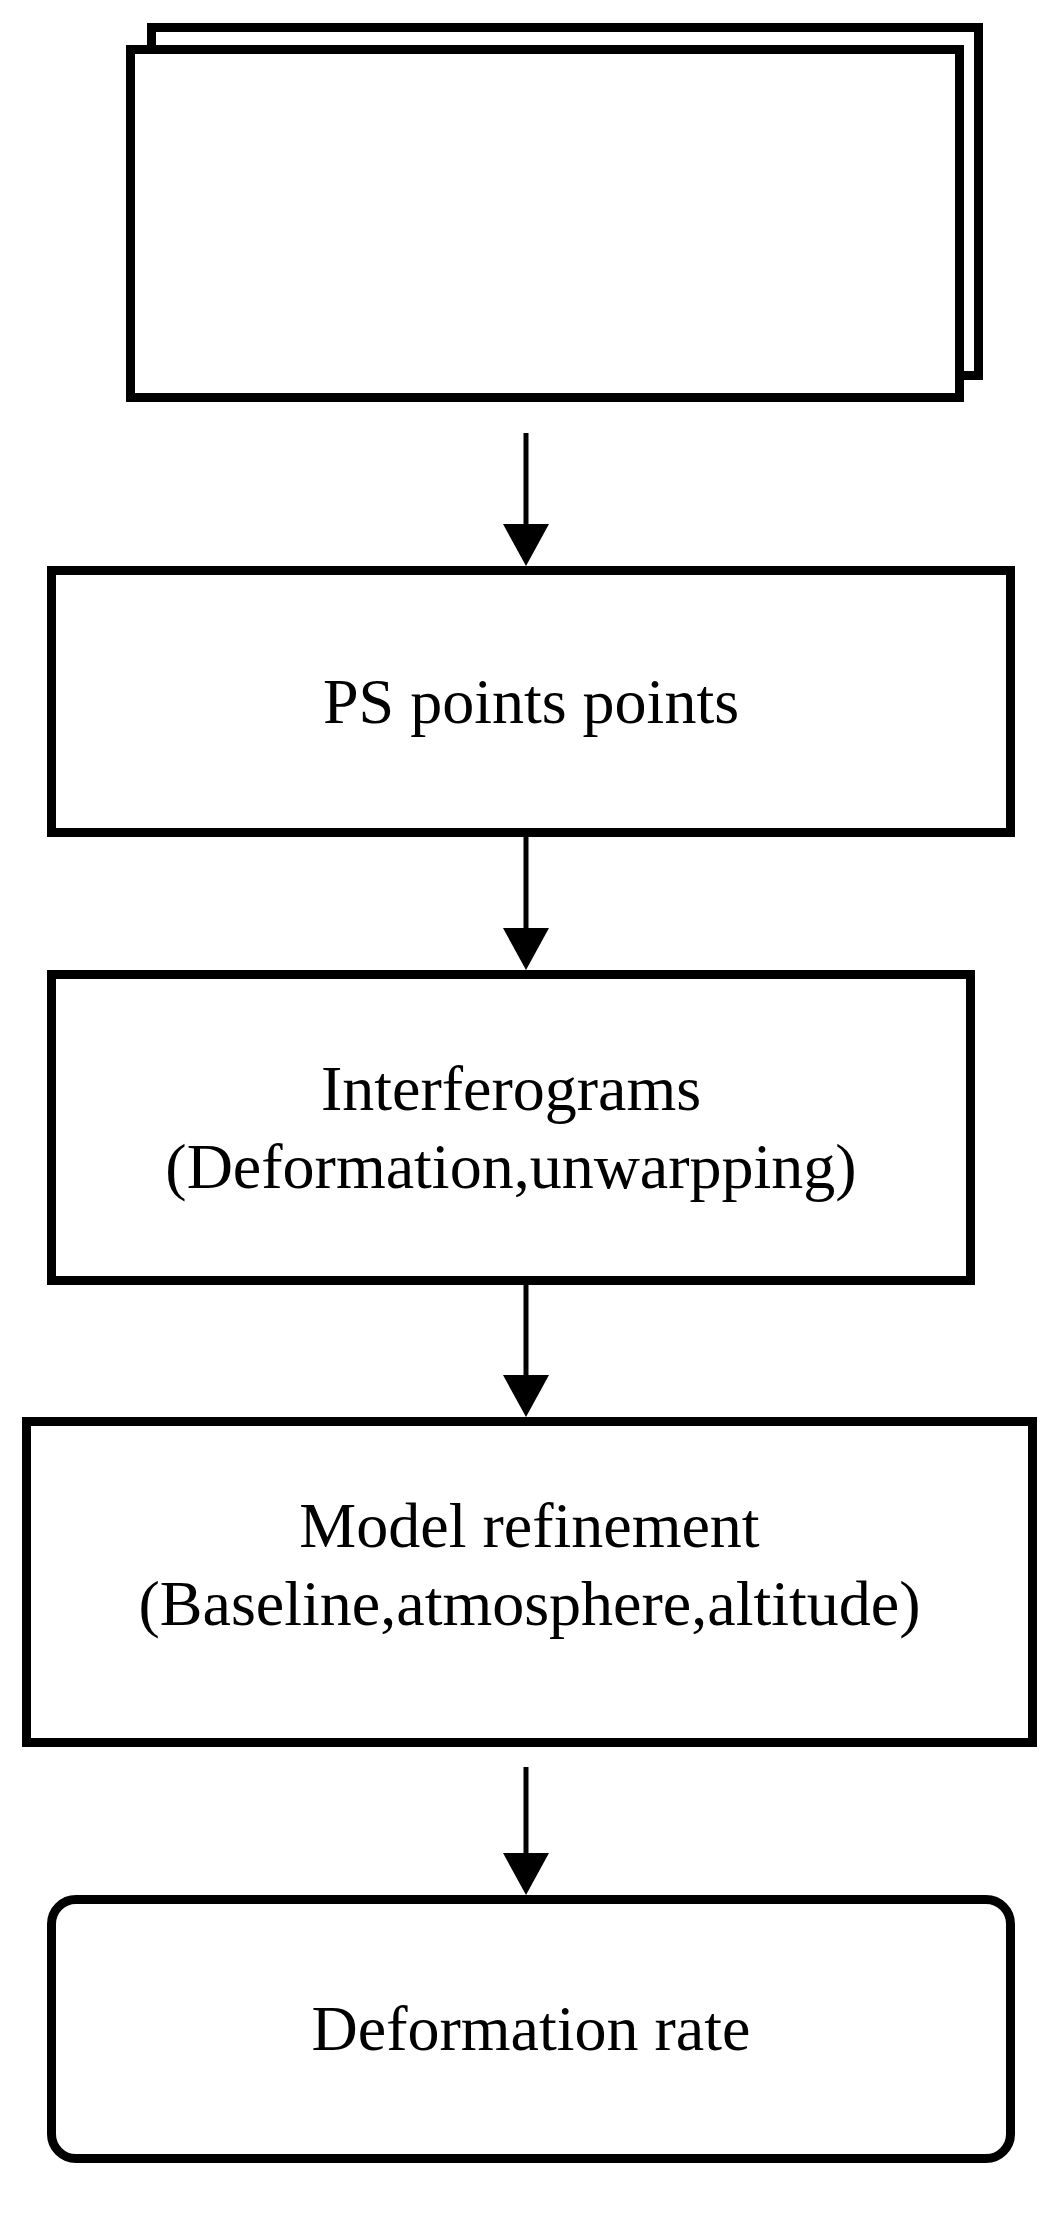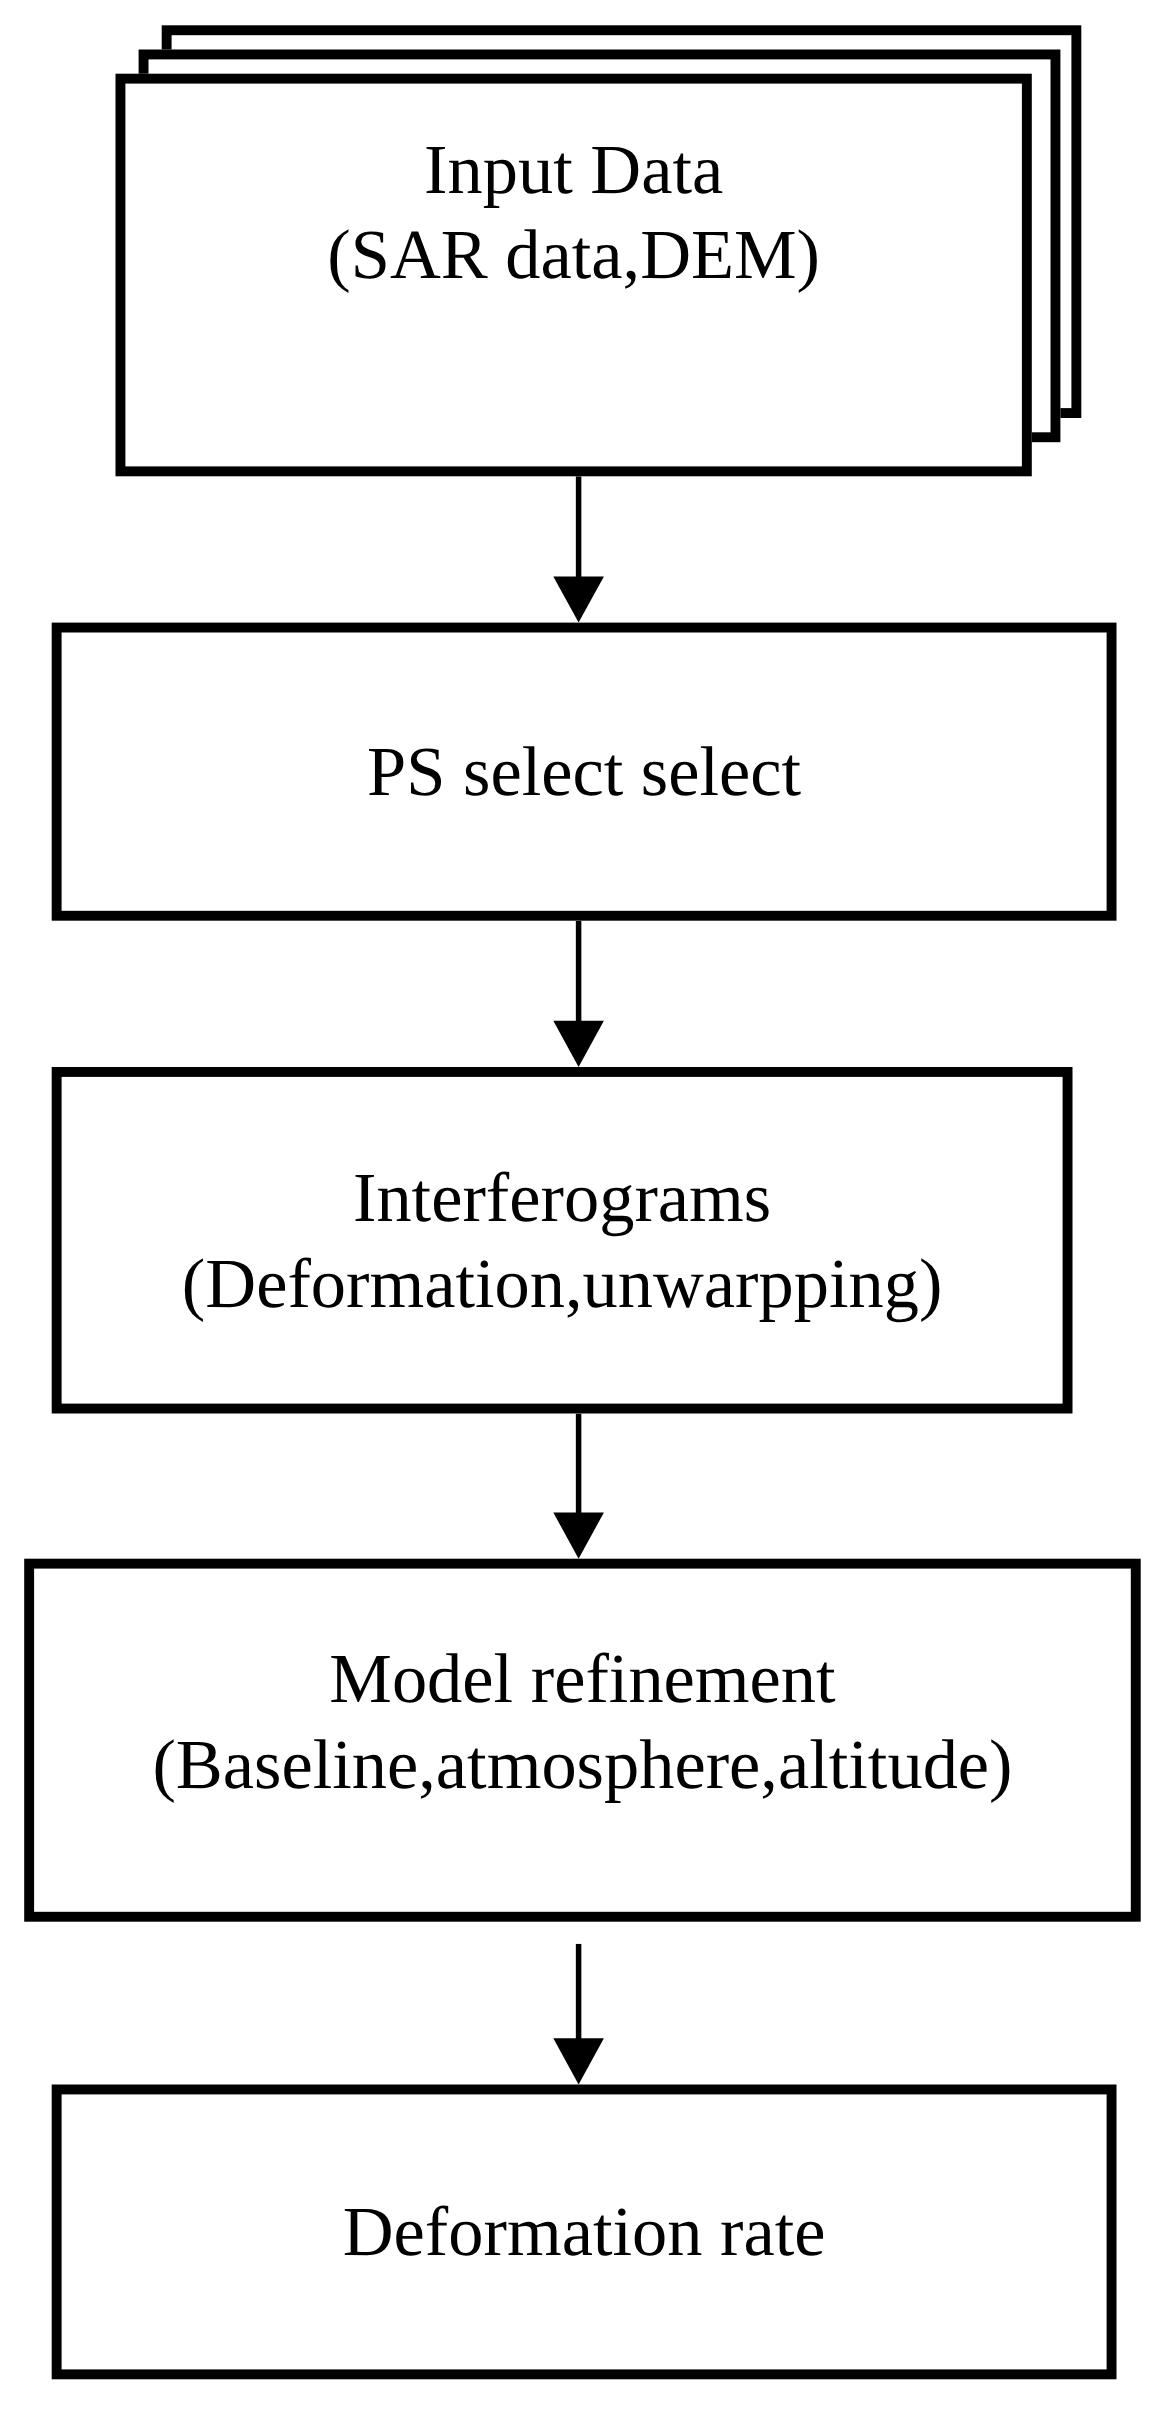--- a/index.html
+++ b/index.html
@@ -35,49 +35,45 @@
   .node .line {
     white-space: nowrap;
   }
   
   .sheet-back  { left: 147px; top: 23px;  width: 836px; height: 357px; }
   .sheet-mid   { left: 126px; top: 45px;  width: 838px; height: 357px; }
   .node-input  { left: 105px; top: 67px;  width: 833px; height: 366px; padding-bottom: 115px; }
   .node-ps     { left: 47px;  top: 566px; width: 968px; height: 271px; }
   .node-intf   { left: 47px;  top: 970px; width: 928px; height: 315px; }
   .node-model  { left: 22px;  top: 1417px; width: 1015px; height: 330px; padding-bottom: 34px; }
-  .node-deform { left: 47px;  top: 1895px; width: 968px; height: 268px; }
+  .node-deform { left: 47px;  top: 1895px; width: 968px; height: 268px; border-radius: 29px; }
   .arrow {
     position: absolute;
     display: block;
   }
   .arrow-1 { left: 496px; top: 433px; }
   .arrow-2 { left: 496px; top: 837px; }
   .arrow-3 { left: 496px; top: 1285px; }
   .arrow-4 { left: 496px; top: 1767px; }
 </style>
 </head>
 <body>
 
 <div class="canvas">
 
   <div class="box sheet-back"></div>
   <div class="box sheet-mid"></div>
-  <div class="box node node-input">
-    <div class="line">Input Data</div>
-    <div class="line">(SAR data,DEM)</div>
-  </div>
 
   <svg class="arrow arrow-1" width="60" height="133" viewBox="0 0 60 133">
     <line x1="30" y1="0" x2="30" y2="95" stroke="#000000" stroke-width="5"></line>
     <polygon points="7,91 53,91 30,133" fill="#000000"></polygon>
   </svg>
 
   <div class="box node node-ps">
-    <div class="line">PS select select</div>
+    <div class="line">PS points points</div>
   </div>
 
   <svg class="arrow arrow-2" width="60" height="133" viewBox="0 0 60 133">
     <line x1="30" y1="0" x2="30" y2="95" stroke="#000000" stroke-width="5"></line>
     <polygon points="7,91 53,91 30,133" fill="#000000"></polygon>
   </svg>
 
   <div class="box node node-intf">
     <div class="line">Interferograms</div>
     <div class="line">(Deformation,unwarpping)</div>

